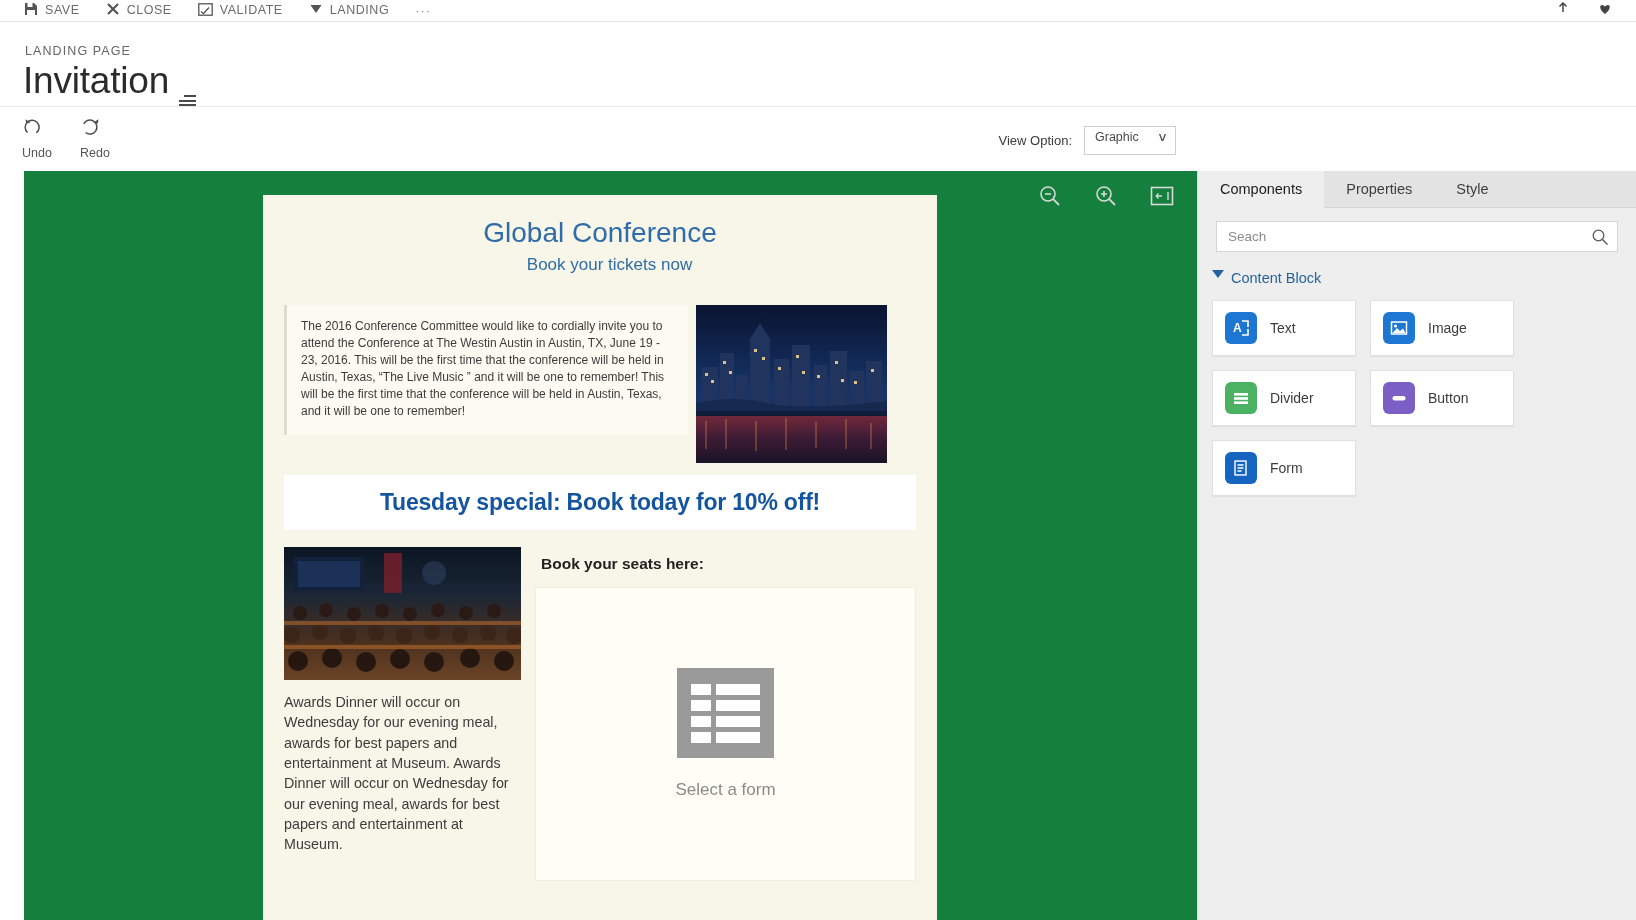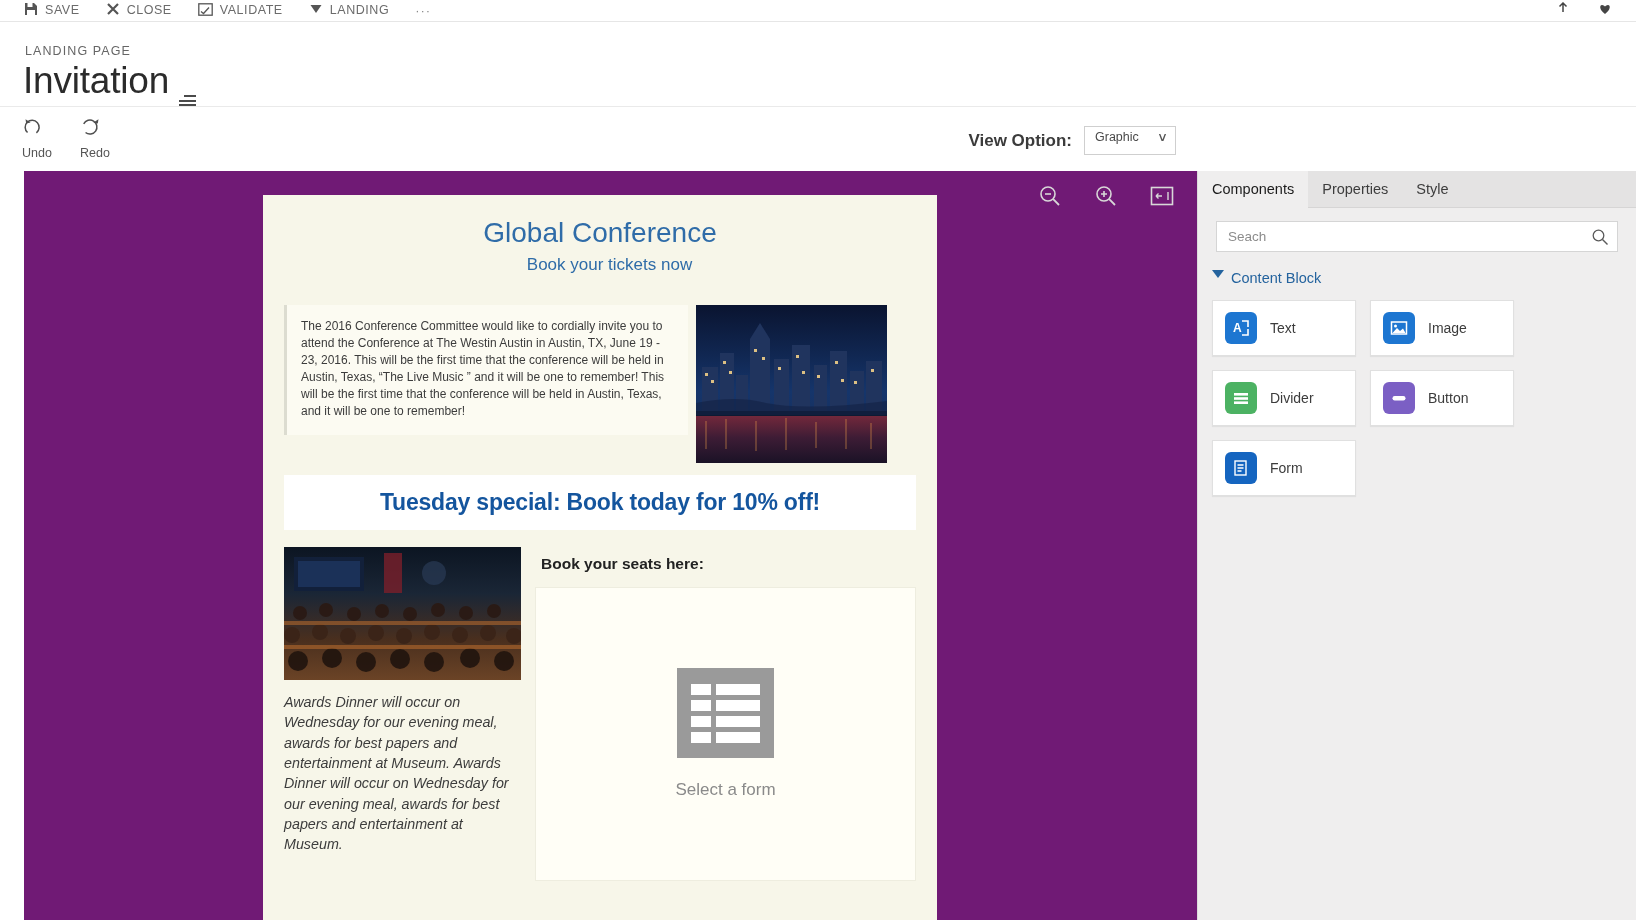--- a/index.html
+++ b/index.html
@@ -46,31 +46,31 @@
               background: #ffffff; }
   .urbtn { position: absolute; top: 8px; width: 62px; 
            cursor: pointer; }
   .urbtn .ic { font-size: 22px; color: #4e4e4e; line-height: 24px; display:block; }
   .urbtn .lb { font-size: 12.5px; color: #555; margin-top: 4px; display:block; }
   .urbtn.undo { left: 22px; }
   .urbtn.redo { left: 80px; }
 
   .viewopt { position: absolute; right: 460px; top: 19px;
              display: flex; align-items: center; gap: 12px; }
-  .viewopt-label { font-size: 17px; font-weight: bold; color: #3b3b3b; text-align: right; }
+  .viewopt-label { font-size: 13px; font-weight: normal; color: #3b3b3b; text-align: right; }
   .viewopt-select {
     width: 92px; height: 29px; border: 1px solid #cfcfcf; background: #fff;
     display: flex; align-items: center; justify-content: space-between;
     padding: 0 8px 8px 10px; font-size: 12.5px; color: #4a4a4a; cursor: pointer;
   }
   .viewopt-select .chev { font-size: 12px; color: #555; transform: scaleX(1.25); }
 
   
   .canvas-area { position: absolute; left: 24px; top: 171px;
-                 width: 1173px; height: 749px; background: #701a75; overflow: hidden; }
+                 width: 1173px; height: 749px; background: #15803d; overflow: hidden; }
   .canvas-tools { position: absolute; right: 22px; top: 12px; display: flex; gap: 30px; }
   .ctool { width: 26px; height: 26px; cursor: pointer; position: relative; }
   .ctool svg { display:block; }
 
   
   .email { position: absolute; left: 239px; top: 24px; width: 674px; min-height: 725px;
            background: #f7f6e9; }
   .email-head { padding: 22px 0 8px; text-align: center; }
   .eh1 { font-size: 28px; color: #2f6ca8; font-weight: 400; line-height: 1.15; }
   .eh2 { font-size: 17px; color: #2f6ca8; font-weight: 400; margin-top: 6px; padding-left: 19px; }
@@ -84,38 +84,38 @@
                position: relative; overflow: hidden; }
 
   .banner { margin: 12px 21px 0; background: #ffffff; height: 55px;
             display: flex; align-items: center; justify-content: center; }
   .banner-txt { font-size: 23px; font-weight: bold; color: #14559e; letter-spacing: -.2px; }
 
   .row-lower { display: flex; padding: 0 21px; margin-top: 17px; gap: 14px; }
   .lower-left { width: 237px; }
   .lower-pic { width: 237px; height: 133px; position: relative; overflow: hidden;
                background: linear-gradient(180deg,#0d1726 0%, #1b2434 25%, #3a2a22 55%, #5d3a22 100%); }
-  .lower-caption { font-size: 14.3px; line-height: 1.42; color: #3c3c3c; margin-top: 12px; font-style: italic; }
+  .lower-caption { font-size: 14.3px; line-height: 1.42; color: #3c3c3c; margin-top: 12px; }
   .lower-right { flex: 1; }
   .seats-title { font-size: 15.5px; font-weight: bold; color: #222; margin: 8px 0 14px 6px; }
   .form-drop { background: #fffef6; border: 1px solid #eeeddf; height: 294px;
                display: flex; flex-direction: column; align-items: center; justify-content: center; }
   .form-icon { width: 97px; height: 90px; background: #9a9a9a; position: relative;
                display: flex; flex-direction: column; justify-content: center;
                gap: 5px; padding: 0 14px; }
   .fi-row { display: flex; gap: 5px; height: 11px; }
   .fi-row .sq { width: 20px; background: #fff; }
   .fi-row .bar { flex: 1; background: #fff; }
   .form-hint { margin-top: 22px; font-size: 17px; color: #8a8a8a; }
 
   
   .rpanel { position: absolute; left: 1197px; top: 171px; width: 439px; height: 749px;
             background: #efeeee; border-left: 1px solid #dcdcdc; }
   .rtabs { display: flex; height: 37px; background: #e4e3e3; border-bottom: 1px solid #d6d5d5; }
-  .rtab { padding: 0 14px; height: 37px; line-height: 37px; font-size: 14.5px;
+  .rtab { padding: 0 22px; height: 37px; line-height: 37px; font-size: 14.5px;
           color: #3d3d3d; cursor: pointer; }
   .rtab.active { background: #efeeee; font-weight: normal; color: #1b1b1b; }
   .rsearch { margin: 13px 18px 0; height: 31px; background: #fff;
              border: 1px solid #d5d5d5; display: flex; align-items: center;
              padding: 0 8px 0 11px; }
   .rsearch input { border: 0; outline: 0; flex: 1; font-size: 13.5px; color: #3b82f6;
                    font-family: Liberation Sans, sans-serif; background: transparent; }
   .rsearch input::placeholder { color: #8c8c8c; }
   .rsearch .mag { width: 18px; height: 18px; }
 

